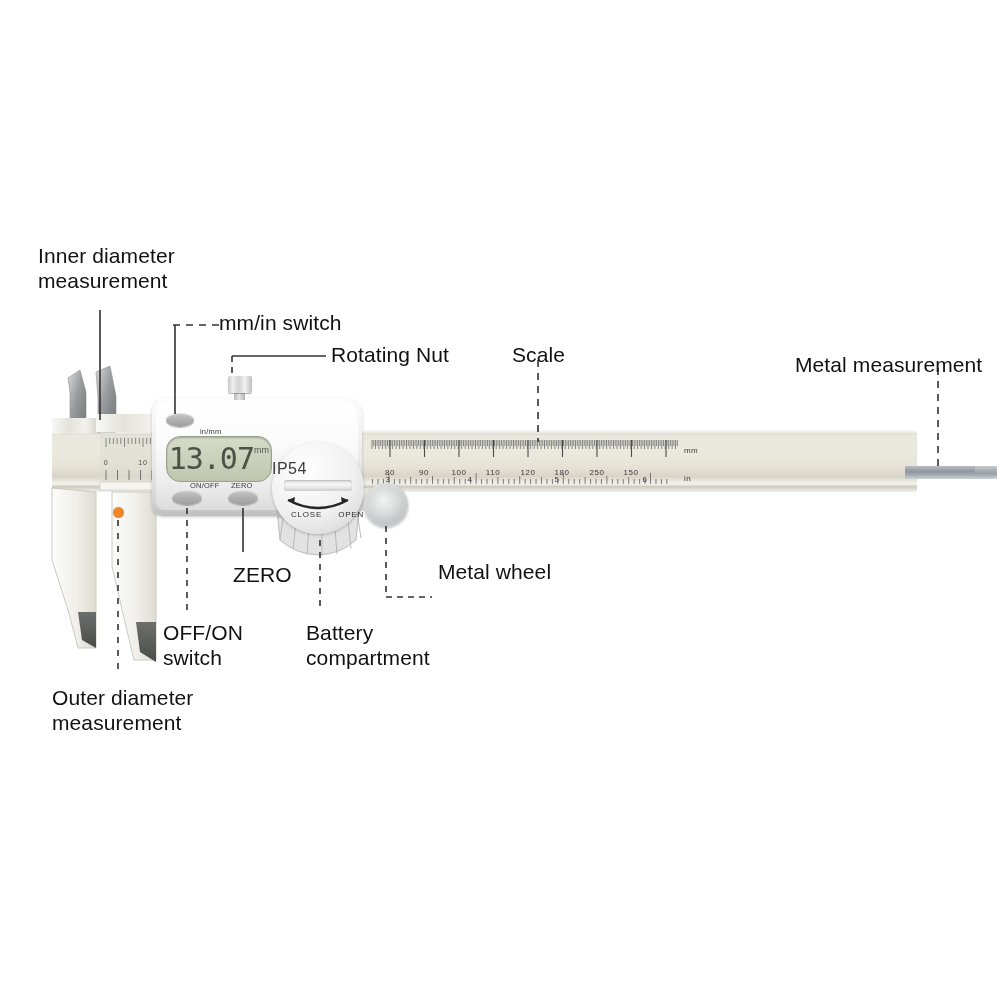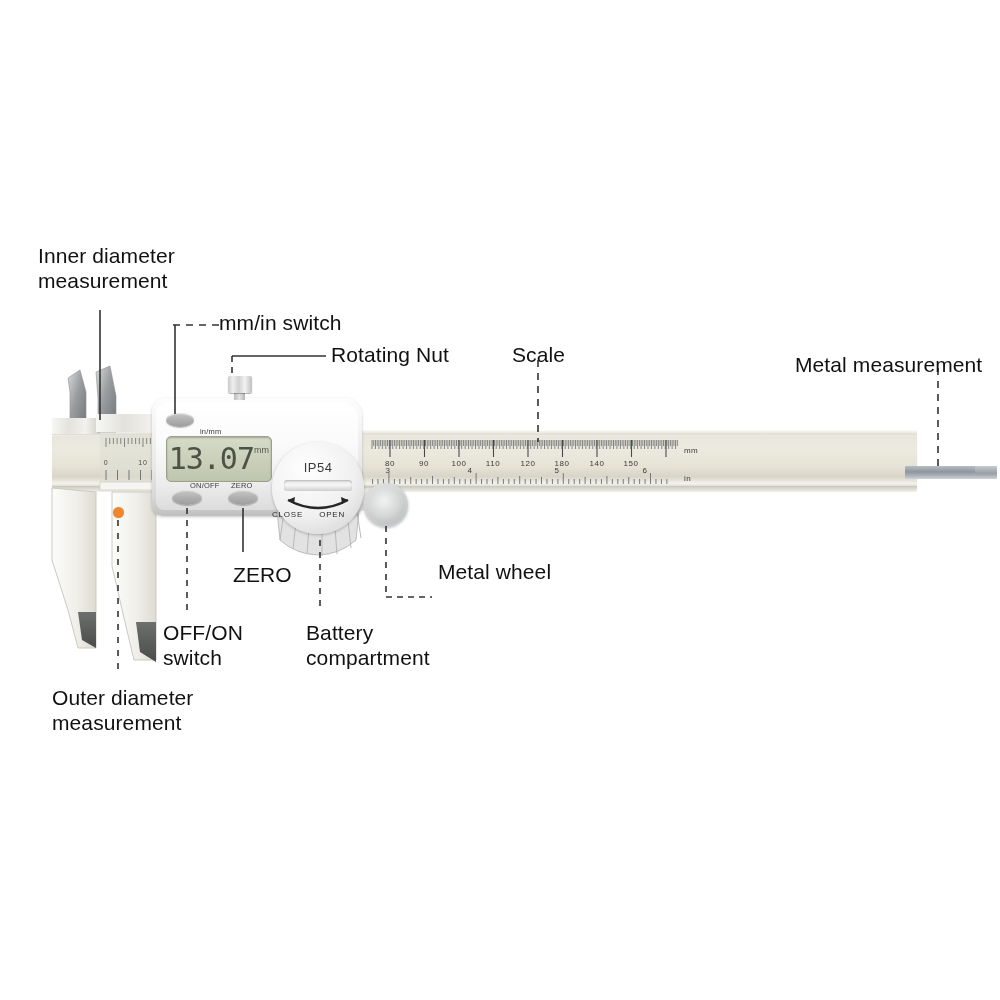--- a/index.html
+++ b/index.html
@@ -24,50 +24,50 @@
   
   #housing{left:152px;top:398px;width:210px;height:118px;
       background:linear-gradient(to bottom,#fdfdfd 0%,#f4f4f4 25%,#e7e7e7 60%,#d6d6d6 85%,#bfbfbf 100%);
       border-radius:14px 18px 10px 10px;box-shadow:0 1px 3px rgba(0,0,0,.22);}
   #housing-inner{left:156px;top:402px;width:202px;height:108px;
       border-radius:12px 16px 8px 8px;
       background:linear-gradient(to bottom,#ffffff 0%,#fafafa 40%,#ededed 75%,#dcdcdc 100%);}
   
   #lcd{left:166px;top:436px;width:104px;height:44px;
       background:linear-gradient(to bottom,#d7dbc9,#c9cfb9 55%,#bfc6ae);
-      border:1px solid #9aa08c;border-radius:5px;
+      border:1px solid #9aa08c;border-radius:14px;
       box-shadow:inset 0 1px 2px rgba(0,0,0,.25);}
   #lcd-value{position:absolute;right:17px;top:3px;font-size:30px;line-height:38px;
       font-family:"DejaVu Sans Mono","Liberation Mono",monospace;color:#4d5246;letter-spacing:-1px;}
   #lcd-unit{position:absolute;right:2px;top:8px;font-size:9px;color:#55594d;}
   .btn-label{position:absolute;font-size:7.5px;color:#3a3a3a;letter-spacing:.2px;
       font-family:"Liberation Sans",sans-serif;}
   .pillbtn{position:absolute;background:linear-gradient(to bottom,#c9c9c9,#b0b0b0 50%,#9d9d9d);
       border-radius:50%/50%;box-shadow:inset 0 1px 1px rgba(255,255,255,.6),0 1px 1px rgba(0,0,0,.25);}
   
   #batt-cap{left:272px;top:442px;width:92px;height:92px;border-radius:50%;
       background:radial-gradient(circle at 38% 30%,#ffffff,#f0f0f0 55%,#d9d9d9 85%,#c3c3c3);
       box-shadow:0 1px 3px rgba(0,0,0,.25);}
   #batt-slot{position:absolute;left:12px;top:38px;width:68px;height:11px;border-radius:3px;
       background:linear-gradient(to bottom,#e2e2e2,#f7f7f7 45%,#cfcfcf);box-shadow:inset 0 1px 2px rgba(0,0,0,.2);}
-  #batt-ip{position:absolute;left:0;right:0;top:18px;text-align:center;font-size:13px;color:#3c3c3c;letter-spacing:.5px;}
-  #batt-co{position:absolute;left:0;right:0;top:68px;text-align:left;font-size:8px;color:#2b2b2b;letter-spacing:.8px;}
+  #batt-ip{position:absolute;left:0;right:0;top:18px;font-size:16px;color:#3c3c3c;letter-spacing:.5px;}
+  #batt-co{position:absolute;left:0;right:0;top:68px;text-align:right;font-size:8px;color:#2b2b2b;letter-spacing:.8px;}
   
   #wheel{left:364px;top:483px;width:44px;height:44px;border-radius:50%;
       background:radial-gradient(circle at 45% 40%,#f2f2f2,#d4d6d6 45%,#b4b7b8 75%,#9aa0a1);
       box-shadow:0 1px 3px rgba(0,0,0,.3),inset 0 0 6px rgba(255,255,255,.5);}
   
   #nut{left:228px;top:376px;width:24px;height:17px;
       background:linear-gradient(to right,#c8c8c8,#efefef 20%,#d2d2d2 45%,#f2f2f2 70%,#bfbfbf);
       border-radius:2px;box-shadow:0 1px 1px rgba(0,0,0,.3);}
   #nut-stem{left:234px;top:391px;width:11px;height:9px;
       background:linear-gradient(to right,#bdbdbd,#e4e4e4,#b4b4b4);}
   
   .tick-num{position:absolute;font-size:8px;color:#3a3a3a;font-family:"Liberation Sans",sans-serif;
-      letter-spacing:.6px;transform:translateX(-50%);}
+      letter-spacing:.6px;transform:translateX(-50%);margin-top:9px;}
   .unit-txt{position:absolute;font-size:8px;color:#3a3a3a;letter-spacing:.4px;}
   .vern-num{position:absolute;font-size:7px;color:#4a4a4a;letter-spacing:.8px;transform:translateX(-50%);}
   #orange-dot{left:113px;top:507px;width:11px;height:11px;border-radius:50%;
       background:#f0862a;box-shadow:0 0 0 .5px rgba(0,0,0,.07);}
 </style>
 </head>
 <body>
 
 <div id="stage">
 
@@ -419,21 +419,21 @@
         </g>
     </svg>
 
     <div>
       <div class="tick-num" style="left:390px;top:459px">80</div>
       <div class="tick-num" style="left:424px;top:459px">90</div>
       <div class="tick-num" style="left:459px;top:459px">100</div>
       <div class="tick-num" style="left:493px;top:459px">110</div>
       <div class="tick-num" style="left:528px;top:459px">120</div>
       <div class="tick-num" style="left:562px;top:459px">180</div>
-      <div class="tick-num" style="left:597px;top:459px">140</div>
+      <div class="tick-num" style="left:597px;top:459px">250</div>
       <div class="tick-num" style="left:631px;top:459px">150</div>
       <div class="unit-txt" style="left:684px;top:446px">mm</div>
     </div>
 
     <div>
       <div class="tick-num" style="left:388px;top:466px">3</div>
       <div class="tick-num" style="left:470px;top:466px">4</div>
       <div class="tick-num" style="left:557px;top:466px">5</div>
       <div class="tick-num" style="left:645px;top:466px">6</div>
       <div class="unit-txt" style="left:684px;top:474px">in</div>

